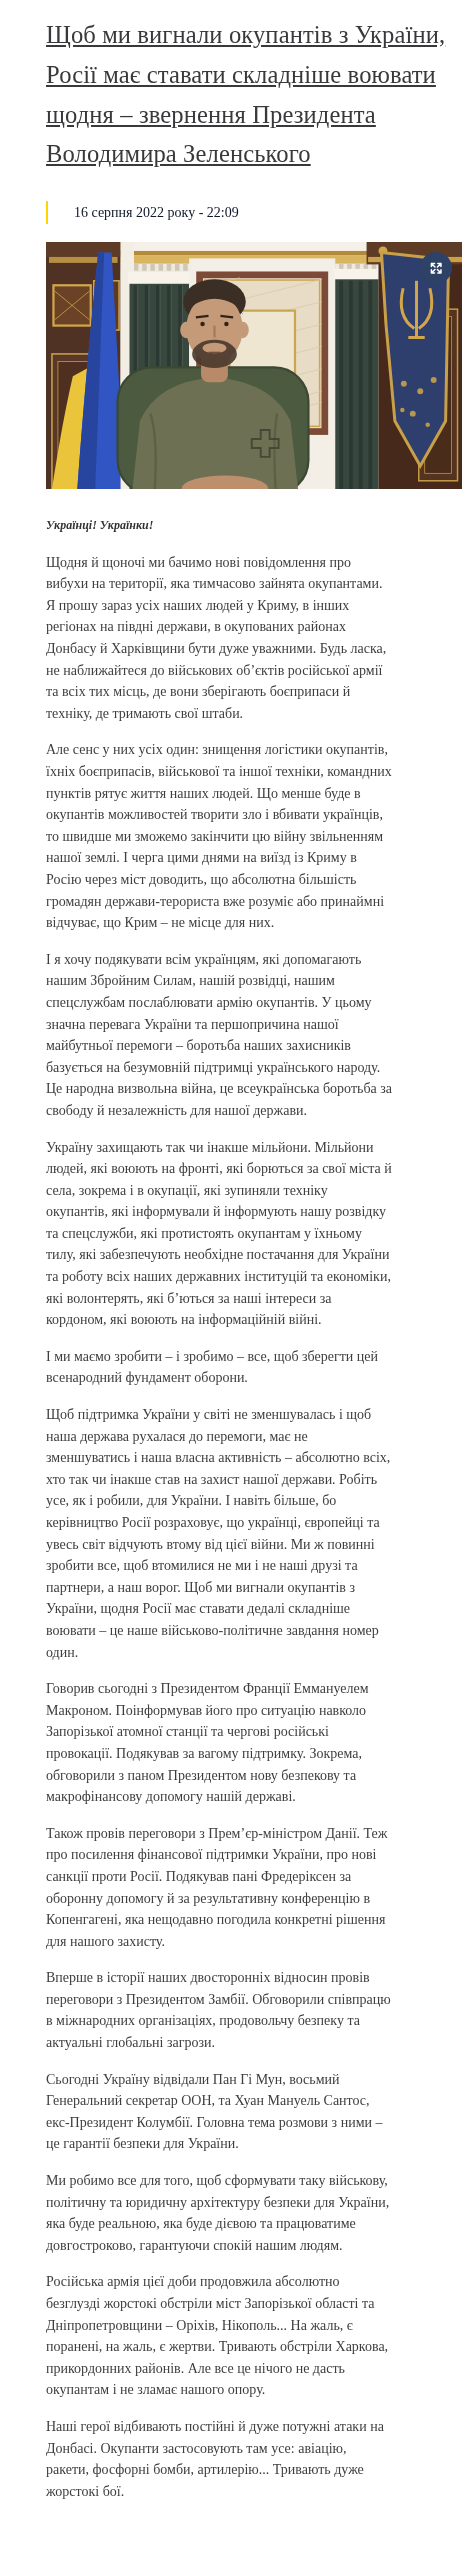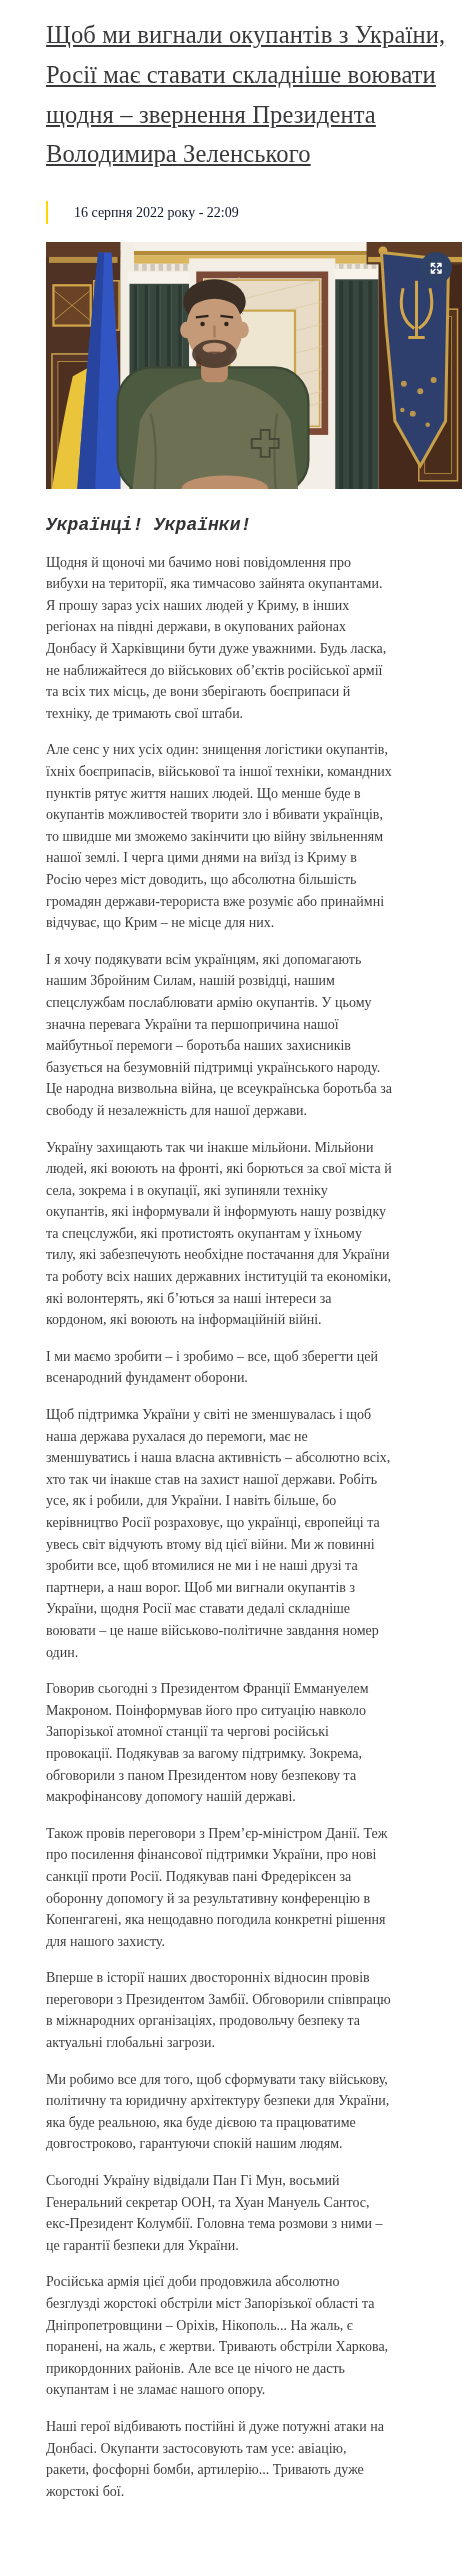--- a/index.html
+++ b/index.html
@@ -45,21 +45,21 @@
     position:absolute;top:9.7px;right:9.7px;
     width:32px;height:32px;border-radius:50%;
     background:var(--button-navy);
     border:none;cursor:pointer;
     display:flex;align-items:center;justify-content:center;
     padding:0;
   }
   .article-body{max-width:346px;font-size:14px;line-height:21.6px;color:#3e3e40;}
   .greeting{
     font-weight:700;font-style:italic;
-    font-size:18px;margin:0 0 15px 0;color:#333335;font-family:Liberation Mono, monospace;
+    font-size:12px;margin:0 0 15px 0;color:#333335;
   }
   .article-body p{margin:0 0 15px 0;}
   .article-body p:last-child{margin-bottom:0;}
 </style>
 </head>
 <body>
 
 <article class="article">
 
   <h1 class="page-title">Щоб ми вигнали окупантів з України, Росії має ставати складніше воювати щодня – звернення Президента Володимира Зеленського</h1>
@@ -200,21 +200,21 @@
 
     <p>Щодня й щоночі ми бачимо нові повідомлення про вибухи на території, яка тимчасово зайнята окупантами. Я прошу зараз усіх наших людей у Криму, в інших регіонах на півдні держави, в окупованих районах Донбасу й Харківщини бути дуже уважними. Будь ласка, не наближайтеся до військових об’єктів російської армії та всіх тих місць, де вони зберігають боєприпаси й техніку, де тримають свої штаби.</p>
     <p>Але сенс у них усіх один: знищення логістики окупантів, їхніх боєприпасів, військової та іншої техніки, командних пунктів рятує життя наших людей. Що менше буде в окупантів можливостей творити зло і вбивати українців, то швидше ми зможемо закінчити цю війну звільненням нашої землі. І черга цими днями на виїзд із Криму в Росію через міст доводить, що абсолютна більшість громадян держави-терориста вже розуміє або принаймні відчуває, що Крим – не місце для них.</p>
     <p>І я хочу подякувати всім українцям, які допомагають нашим Збройним Силам, нашій розвідці, нашим спецслужбам послаблювати армію окупантів. У цьому значна перевага України та першопричина нашої майбутньої перемоги – боротьба наших захисників базується на безумовній підтримці українського народу. Це народна визвольна війна, це всеукраїнська боротьба за свободу й незалежність для нашої держави.</p>
     <p>Україну захищають так чи інакше мільйони. Мільйони людей, які воюють на фронті, які борються за свої міста й села, зокрема і в окупації, які зупиняли техніку окупантів, які інформували й інформують нашу розвідку та спецслужби, які протистоять окупантам у їхньому тилу, які забезпечують необхідне постачання для України та роботу всіх наших державних інституцій та економіки, які волонтерять, які б’ються за наші інтереси за кордоном, які воюють на інформаційній війні.</p>
     <p>І ми маємо зробити – і зробимо – все, щоб зберегти цей всенародний фундамент оборони.</p>
     <p>Щоб підтримка України у світі не зменшувалась і щоб наша держава рухалася до перемоги, має не зменшуватись і наша власна активність – абсолютно всіх, хто так чи інакше став на захист нашої держави. Робіть усе, як і робили, для України. І навіть більше, бо керівництво Росії розраховує, що українці, європейці та увесь світ відчують втому від цієї війни. Ми ж повинні зробити все, щоб втомилися не ми і не наші друзі та партнери, а наш ворог. Щоб ми вигнали окупантів з України, щодня Росії має ставати дедалі складніше воювати – це наше військово-політичне завдання номер один.</p>
     <p>Говорив сьогодні з Президентом Франції Еммануелем Макроном. Поінформував його про ситуацію навколо Запорізької атомної станції та чергові російські провокації. Подякував за вагому підтримку. Зокрема, обговорили з паном Президентом нову безпекову та макрофінансову допомогу нашій державі.</p>
     <p>Також провів переговори з Прем’єр-міністром Данії. Теж про посилення фінансової підтримки України, про нові санкції проти Росії. Подякував пані Фредеріксен за оборонну допомогу й за результативну конференцію в Копенгагені, яка нещодавно погодила конкретні рішення для нашого захисту.</p>
     <p>Вперше в історії наших двосторонніх відносин провів переговори з Президентом Замбії. Обговорили співпрацю в міжнародних організаціях, продовольчу безпеку та актуальні глобальні загрози.</p>
+    <p>Сьогодні Україну відвідали Пан Гі Мун, восьмий Генеральний секретар ООН, та Хуан Мануель Сантос, екс-Президент Колумбії. Головна тема розмови з ними – це гарантії безпеки для України.</p>
     <p>Ми робимо все для того, щоб сформувати таку військову, політичну та юридичну архітектуру безпеки для України, яка буде реальною, яка буде дієвою та працюватиме довгостроково, гарантуючи спокій нашим людям.</p>
-    <p>Сьогодні Україну відвідали Пан Гі Мун, восьмий Генеральний секретар ООН, та Хуан Мануель Сантос, екс-Президент Колумбії. Головна тема розмови з ними – це гарантії безпеки для України.</p>
     <p>Російська армія цієї доби продовжила абсолютно безглузді жорстокі обстріли міст Запорізької області та Дніпропетровщини – Оріхів, Нікополь... На жаль, є поранені, на жаль, є жертви. Тривають обстріли Харкова, прикордонних районів. Але все це нічого не дасть окупантам і не зламає нашого опору.</p>
     <p>Наші герої відбивають постійні й дуже потужні атаки на Донбасі. Окупанти застосовують там усе: авіацію, ракети, фосфорні бомби, артилерію... Тривають дуже жорстокі бої.</p>
 
   </div>
 
 </article>
 
 
 </body></html>

